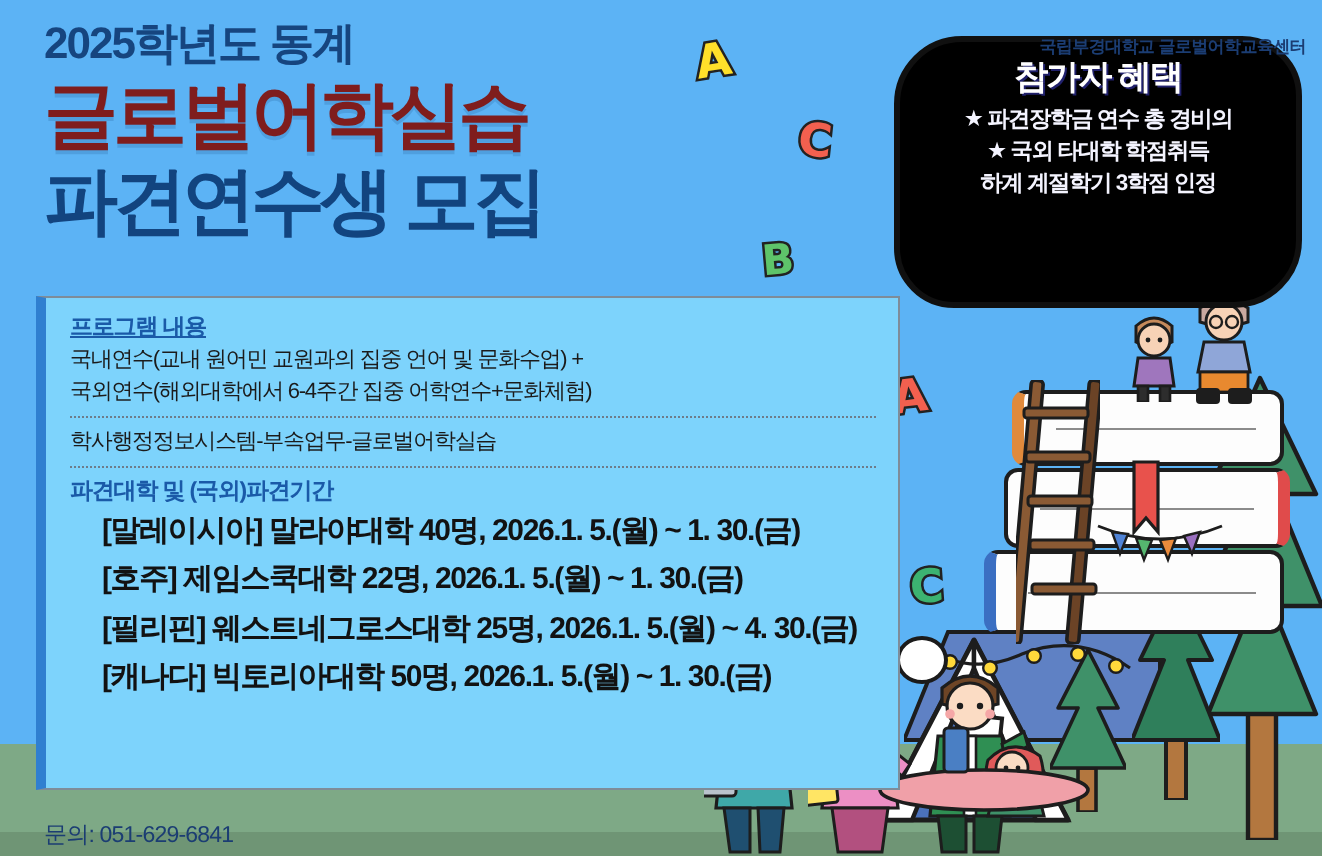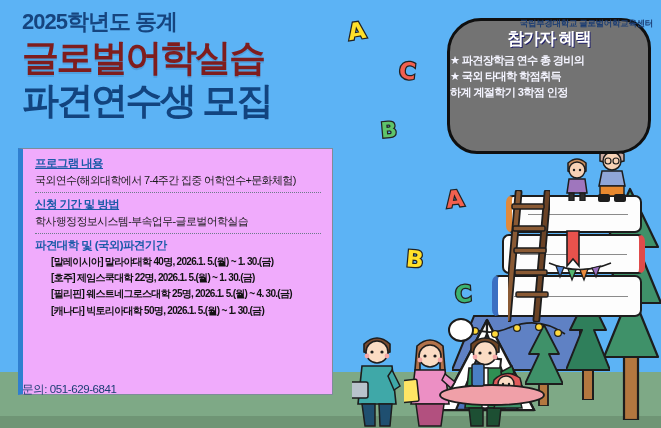--- a/index.html
+++ b/index.html
@@ -44,61 +44,61 @@
   }
   .abc.a1 { left:348px; top:20px; color:#ffe02a; transform:rotate(-9deg); }
   .abc.c1 { left:399px; top:60px; color:#f2604f; transform:rotate(6deg); }
   .abc.b1 { left:381px; top:120px; color:#5ec46a; transform:rotate(-5deg); font-size:21px;}
   .abc.a2 { left:446px; top:188px; color:#f2604f; transform:rotate(-7deg); }
   .abc.b2 { left:406px; top:248px; color:#ffe02a; transform:rotate(5deg); }
   .abc.c2 { left:455px; top:283px; color:#3cb371; transform:rotate(-4deg); }
   
   .benefit-box {
     position:absolute; left:447px; top:18px; width:204px; height:136px;
-    background:#737373; border:3.5px solid #101010;
+    background:#000000; border:3.5px solid #101010;
     border-radius:34px 30px 34px 30px; z-index:22;
-    padding:6px 0 4px; text-align:center; color:#fff;
+    padding:6px 12px 4px; text-align:center; color:#fff;
   }
   .benefit-title {
     font-size:17px; font-weight:bold; letter-spacing:-1px;
     color:#ffffff; margin-bottom:3px;
     text-shadow:1px 1px 0 #20206b;
   }
   .benefit-line {
     font-size:11.2px; font-weight:bold; letter-spacing:-0.7px;
-    line-height:1.42; color:#f4f4ff; text-align:left;
+    line-height:1.42; color:#f4f4ff; text-align:center;
   }
   
   .info-panel {
-    position:absolute; left:18px; top:148px; width:315px; height:247px;
-    background:#f0abfc; border:1.5px solid #7e8c99;
+    position:absolute; left:18px; top:148px; width:432px; height:247px;
+    background:#7dd3fc; border:1.5px solid #7e8c99;
     border-left:5px solid #2f7fd0;
     z-index:25; padding:7px 11px 4px 12px;
   }
   .sect-head {
     font-size:11.5px; font-weight:bold; color:#1a5aa8;
     text-decoration:underline; letter-spacing:-0.6px;
     margin-bottom:1px;
   }
   .sect-head.nound { text-decoration:none; }
   .body-line {
     font-size:11px; color:#1b1b1b; letter-spacing:-0.65px;
     line-height:1.46; white-space:nowrap;
   }
   .body-line.b { font-weight:bold; }
   .dash-rule {
     border-top:1.4px dotted #6d7c8a; margin:4px 0 4px; height:0;
   }
   .uni-line {
-    font-size:10px; font-weight:bold; color:#121212;
+    font-size:15px; font-weight:bold; color:#121212;
     letter-spacing:-0.7px; line-height:1.62; white-space:nowrap;padding-left:16px;
   }
   
   .contact {
-    position:absolute; left:22px; top:382px;
+    position:absolute; left:22px; top:410px;
     font-size:11.5px; color:#1b3d73; letter-spacing:-0.4px;
     z-index:26; font-weight:500;
   }
   
   .ground {
     position:absolute; left:0; bottom:0; width:661px; height:12px;
     background:#6f9575; z-index:4;
   }
   .ground-top {
     position:absolute; left:0; bottom:10px; width:661px; height:46px;
@@ -303,27 +303,27 @@
     <ellipse cx="54" cy="11" rx="52" ry="10" fill="#f0a0a8" stroke="#1d1d1d" stroke-width="1.8"></ellipse>
   </svg>
   <svg style="position:absolute; left:470px; top:362px; z-index:17;" width="16" height="26" viewBox="0 0 16 26">
     <rect x="2" y="2" width="12" height="22" rx="2" fill="#4a7fc4" stroke="#1d1d1d" stroke-width="1.5"></rect>
   </svg>
 
   <div class="info-panel">
 
     <div>
       <div class="sect-head">프로그램 내용</div>
-      <div class="body-line">국외연수(해외대학에서 7-4주간 집중 어학연수+문화체험)</div>
+      <div class="body-line">국내연수(교내 원어민 교원과의 집중 언어 및 문화수업) +</div>
+      <div class="body-line">국외연수(해외대학에서 6-4주간 집중 어학연수+문화체험)</div>
     </div>
 
     <div class="dash-rule"></div>
 
     <div>
-      <div class="sect-head">신청 기간 및 방법</div>
       <div class="body-line">학사행정정보시스템-부속업무-글로벌어학실습</div>
     </div>
 
     <div class="dash-rule"></div>
 
     <div>
       <div class="sect-head nound">파견대학 및 (국외)파견기간</div>
       <div class="uni-line">[말레이시아] 말라야대학 40명, 2026.1. 5.(월) ~ 1. 30.(금)</div>
       <div class="uni-line">[호주] 제임스쿡대학 22명, 2026.1. 5.(월) ~ 1. 30.(금)</div>
       <div class="uni-line">[필리핀] 웨스트네그로스대학 25명, 2026.1. 5.(월) ~ 4. 30.(금)</div>

